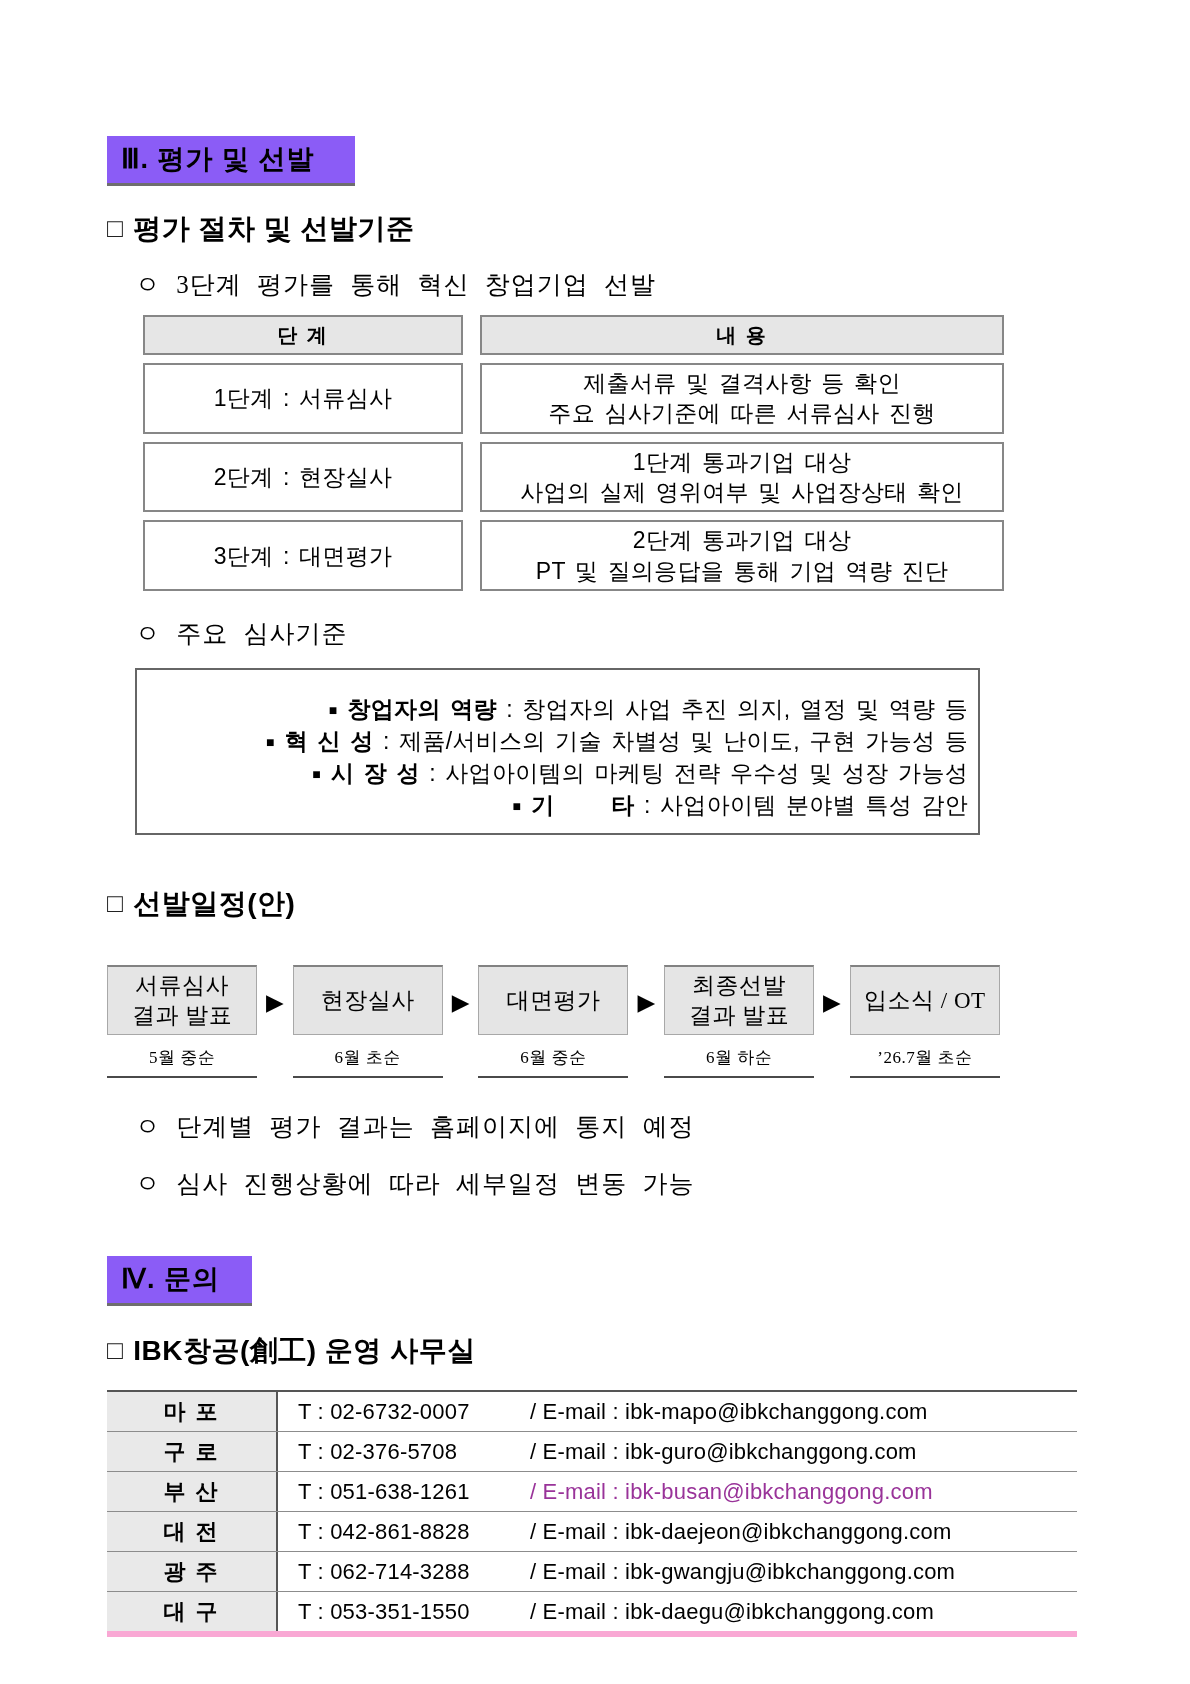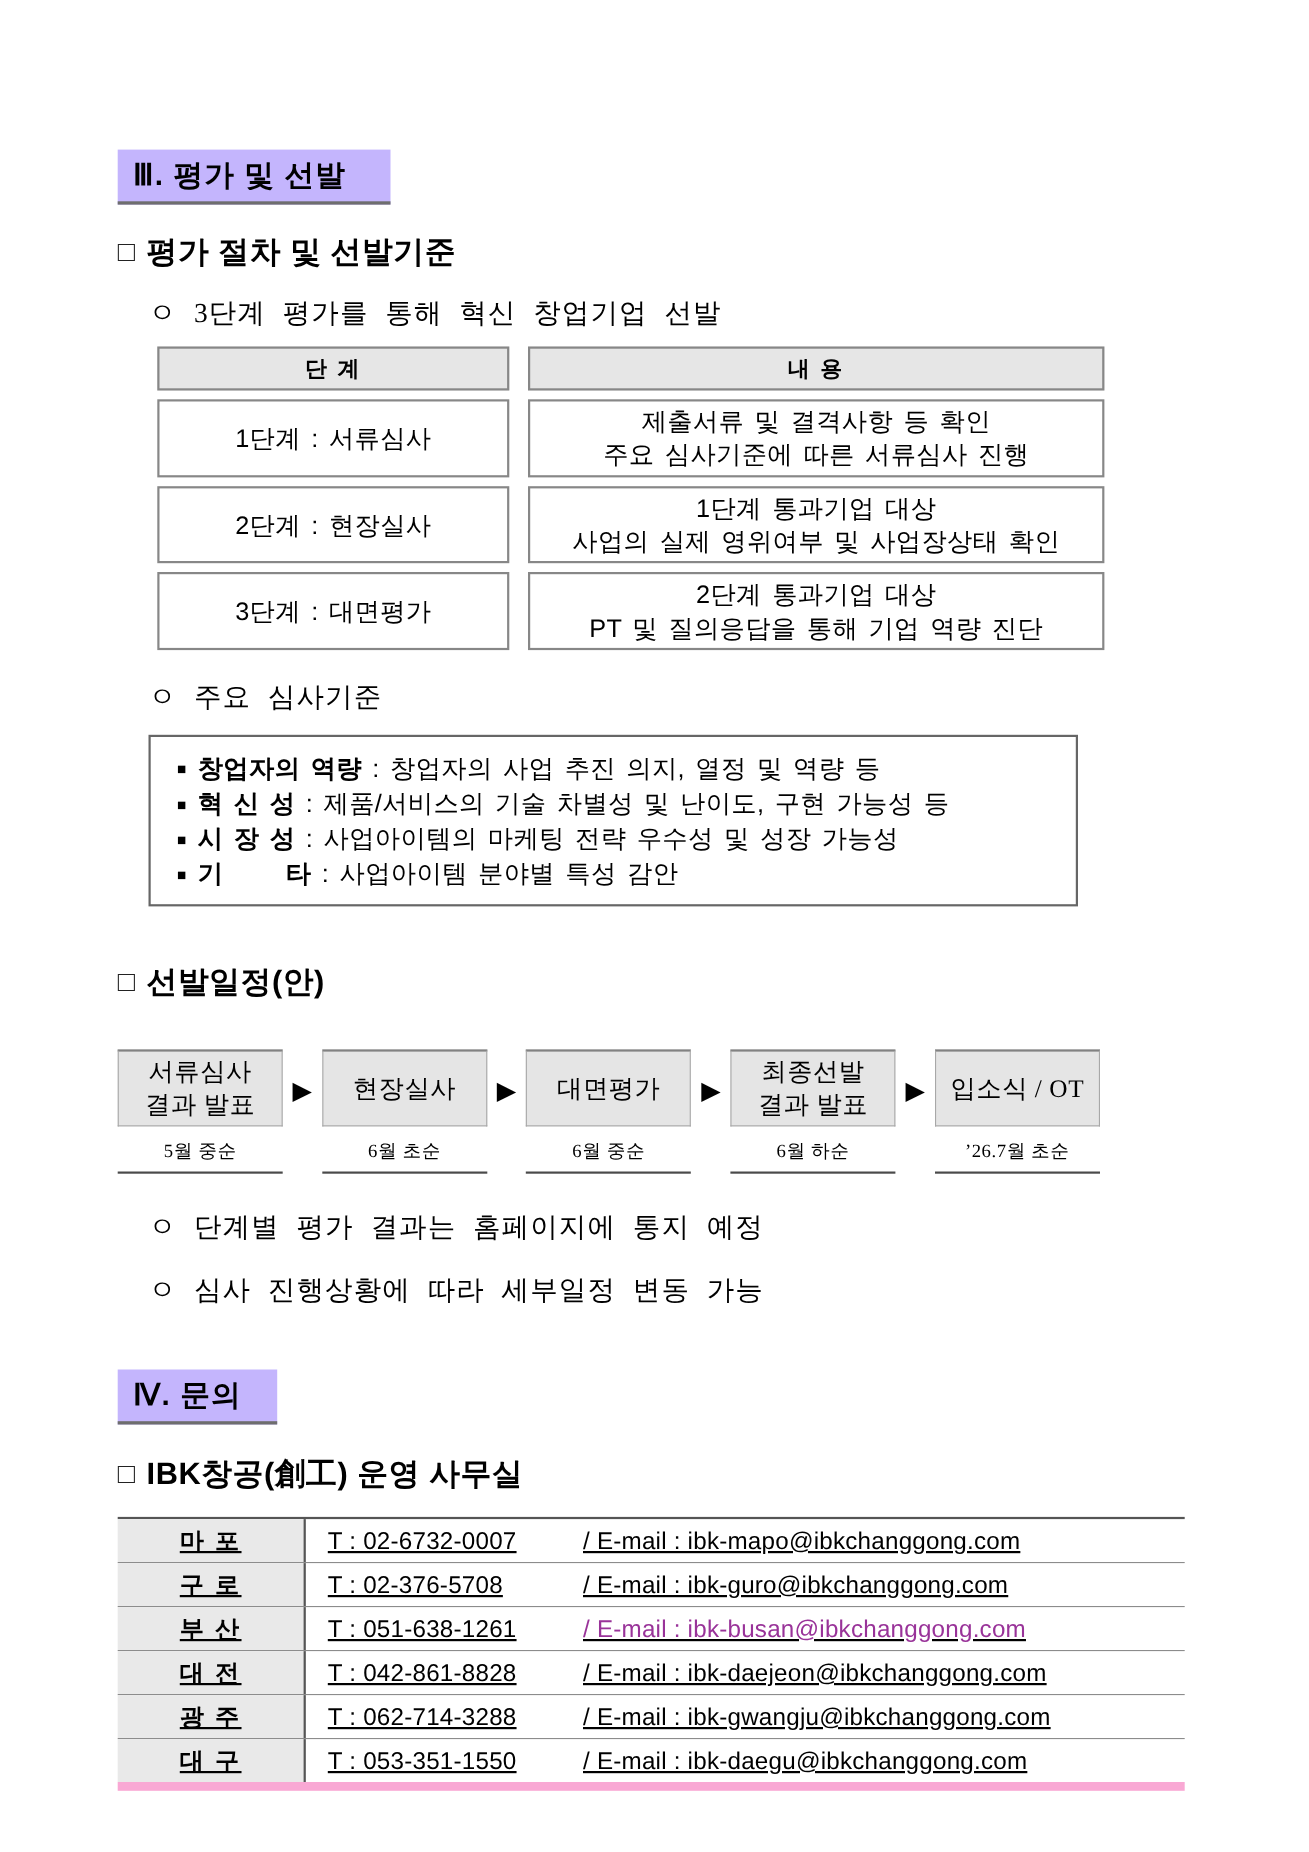--- a/index.html
+++ b/index.html
@@ -1,21 +1,21 @@
 <!DOCTYPE html>
 <html><head>
 <meta charset="utf-8">
 <style>
   html,body{margin:0;padding:0;background:#fff;}
   body{width:1190px;height:1684px;overflow:hidden;color:#000;
        font-family:"Liberation Sans",sans-serif;}
   .page{padding:136px 110px 0 107px;box-sizing:border-box;}
 
   
-  .sec-header{display:inline-block;background:#c4b5fd;border-bottom:3px solid #6e6e6e;
+  .sec-header{display:inline-block;background:#8b5cf6;border-bottom:3px solid #6e6e6e;
               padding:5px 40px 6px 14px;font-size:27px;font-weight:bold;letter-spacing:1px;}
 
   
   .h2{margin:24px 0 0 0;font-size:28px;font-weight:bold;letter-spacing:0.5px;}
   .h2 .chk{font-weight:normal;color:#222;margin-right:10px;font-size:26px;position:relative;top:-1px;}
 
   
   .bullet{margin:20px 0 0 28px;font-family:"Liberation Serif",serif;font-size:25px;
           letter-spacing:1px;word-spacing:0.32em;}
 
@@ -23,38 +23,38 @@
   .stage-table{margin:14px 0 0 36px;display:grid;grid-template-columns:320px 524px;
                column-gap:17px;row-gap:8px;}
   .cell{border:2px solid #878787;display:flex;flex-direction:column;justify-content:center;
         align-items:center;text-align:center;box-sizing:border-box;background:#fff;}
   .cell.hdr{background:#e6e6e6;font-weight:bold;font-size:20px;height:40px;letter-spacing:2px;}
   .cell.bd{min-height:62px;font-size:23px;line-height:1.32;padding:3px 2px;letter-spacing:0.3px;
            word-spacing:0.12em;}
 
   
   .crit-box{margin:18px 0 0 28px;width:845px;box-sizing:border-box;border:2px solid #666;
-            padding:13px 10px 11px 24px;}
+            padding:24px 10px 11px 24px;text-align:right;}
   .crit-line{font-size:23px;line-height:31px;white-space:pre-wrap;letter-spacing:0.3px;word-spacing:0.12em;}
   .crit-bullet{font-size:14px;vertical-align:2px;margin-right:10px;}
   .crit-label{font-weight:bold;}
 
   
   .timeline{margin:42px 0 0 0;display:flex;align-items:flex-start;}
   .tl-step{width:150px;}
   .tl-box{height:70px;background:#e5e5e5;border:1px solid #a8a8a8;border-top:2px solid #828282;
           display:flex;align-items:center;justify-content:center;text-align:center;
           font-family:"Liberation Serif",serif;font-size:23px;line-height:1.3;
           white-space:pre-line;letter-spacing:0.5px;box-sizing:border-box;}
   .tl-date{text-align:center;font-family:"Liberation Serif",serif;font-size:17px;
            padding:11px 0 7px 0;border-bottom:2px solid #4a4a4a;letter-spacing:0.5px;}
   .tl-arrow{flex:0 0 auto;padding:0 9px;margin-top:24px;font-size:23px;color:#000;}
 
   
-  .ct-table{margin:20px 0 0 0;width:970px;border-top:2px solid #555;border-bottom:8px solid #f9a8d4;text-decoration:underline;}
+  .ct-table{margin:20px 0 0 0;width:970px;border-top:2px solid #555;border-bottom:6px solid #f9a8d4;}
   .ct-row{display:flex;align-items:stretch;height:39px;border-bottom:1px solid #8c8c8c;}
   .ct-row:last-child{border-bottom:none;}
   .ct-office{width:171px;background:#e9e9e9;border-right:2px solid #555;display:flex;
              align-items:center;justify-content:center;font-weight:bold;font-size:22px;
              letter-spacing:2px;box-sizing:border-box;}
   .ct-info{display:flex;align-items:center;padding-left:20px;font-size:22px;letter-spacing:0.2px;}
   .ct-phone{display:inline-block;width:232px;}
   .purple{color:#993399;}
 
   .sp-sched{margin-top:50px;}

